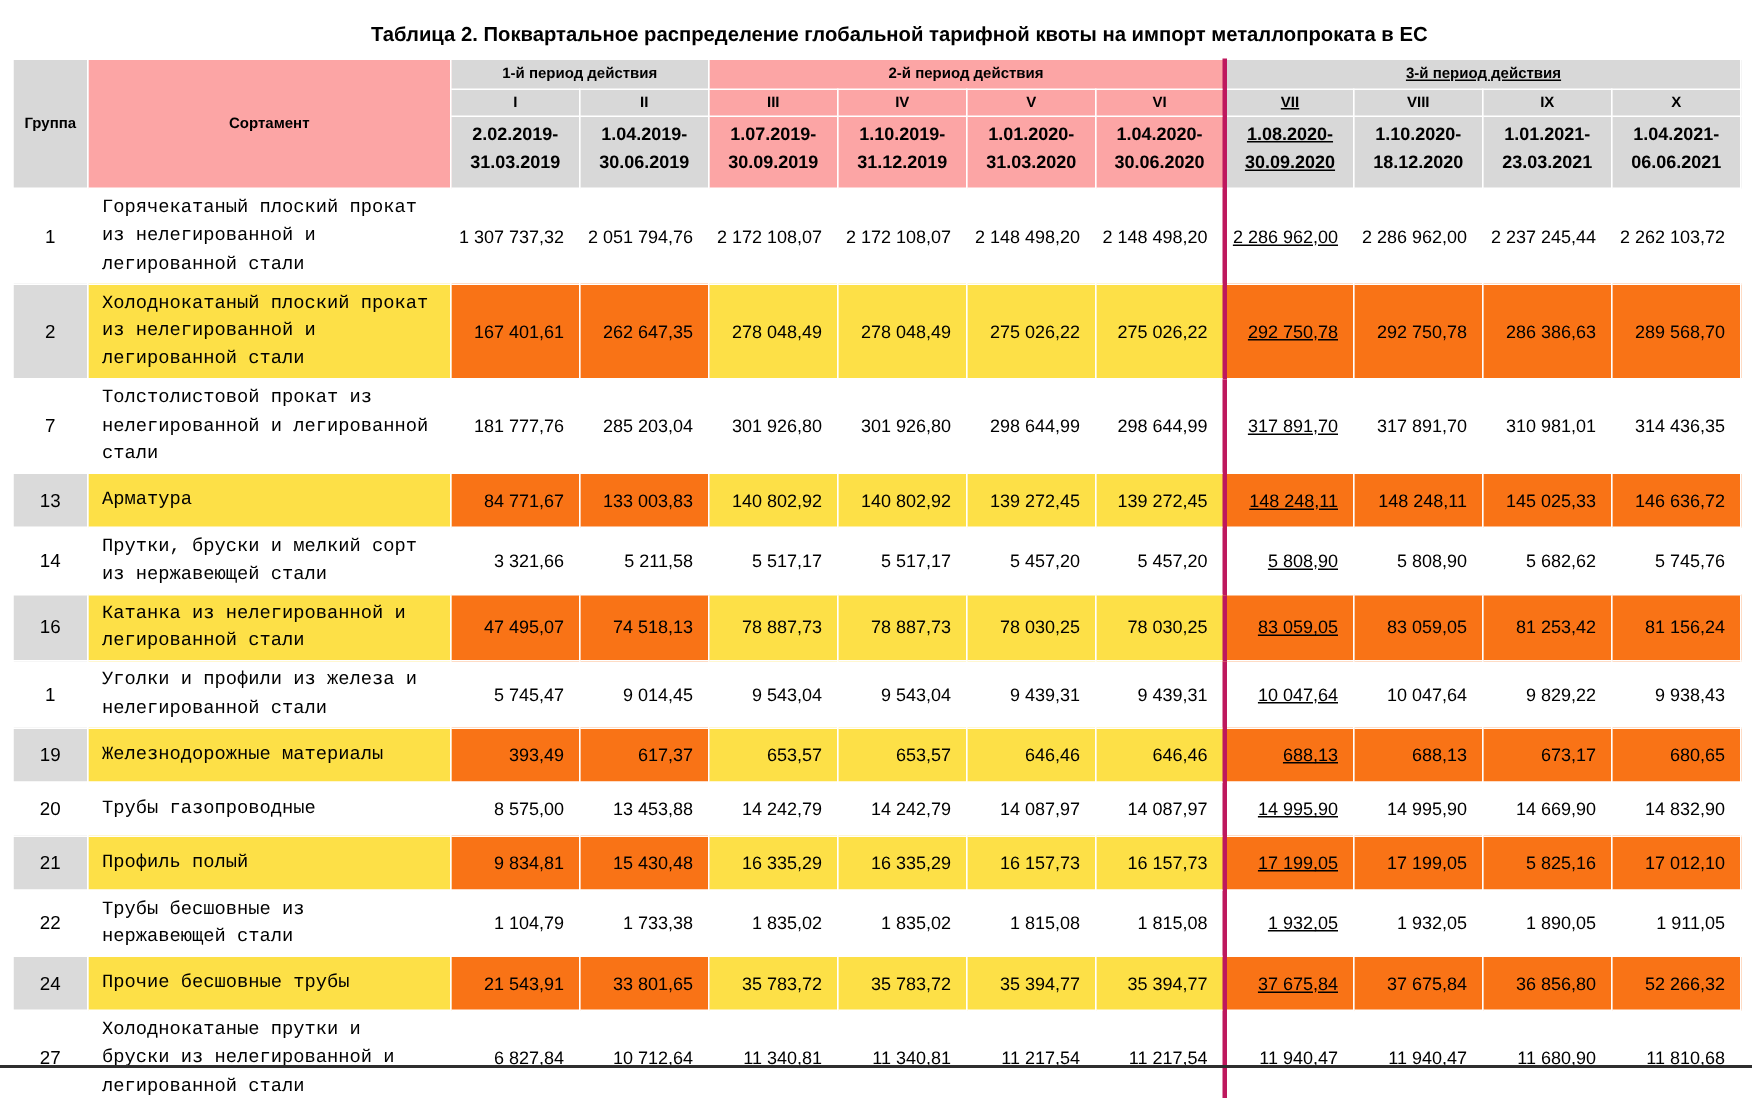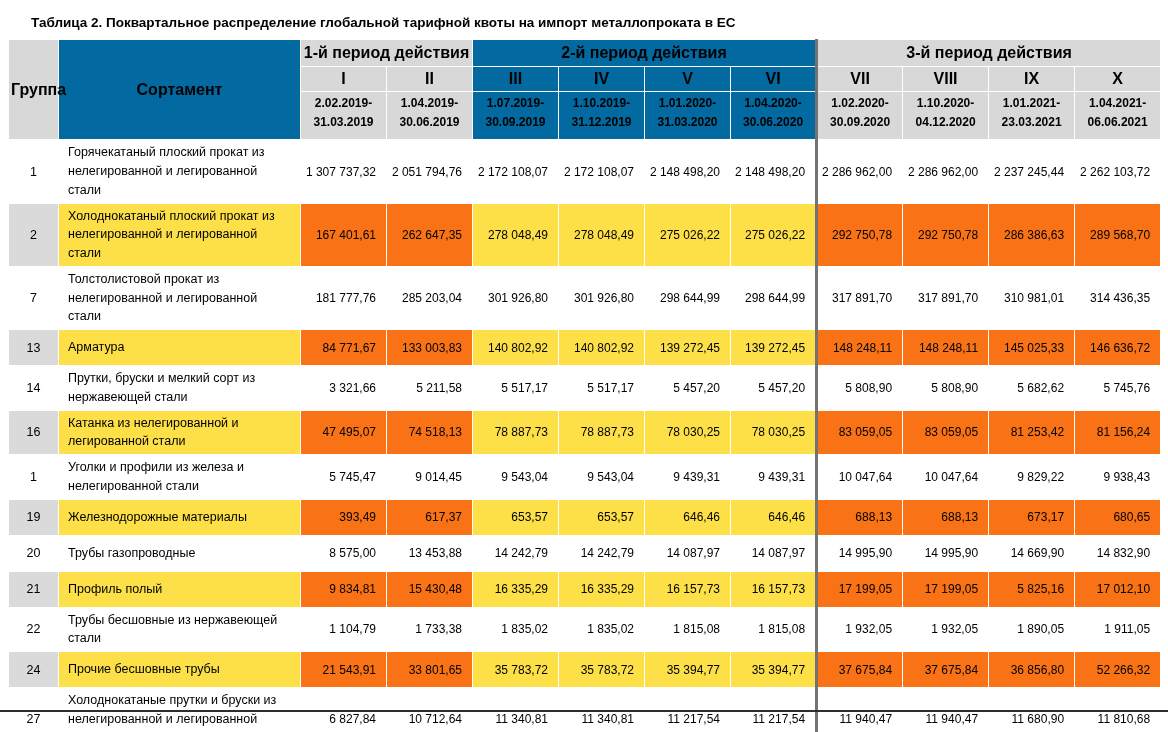--- a/index.html
+++ b/index.html
@@ -3,46 +3,46 @@
 <meta charset="utf-8">
 <style>
   html,body { margin:0; padding:0; }
   body {
     width:1168px; height:732px; position:relative;
     background:#ffffff; color:#000000;
     font-family:"Liberation Sans", sans-serif;
     overflow:hidden;
   }
   .title {
-    font-weight:bold; font-size:13.5px;
+    text-align:center; font-weight:bold; font-size:13.5px;
     padding:15px 0 9px 0;
     margin-left:31px;
   }
   table {
     border-collapse:collapse; table-layout:fixed;
     width:1152px; margin:0 8px;
   }
   col.c-group { width:50px; }
   col.c-sort  { width:242px; }
   col.c-val   { width:86px; }
   th, td { border:1px solid #ffffff; vertical-align:middle; }
-  th.hdr { font-weight:bold; font-size:16px; text-align:center; padding:4px 2px; }
+  th.hdr { font-weight:bold; font-size:10px; text-align:center; padding:4px 2px; }
   th.dates { font-size:12px; line-height:1.6; padding:2px 2px 7px 2px; }
   th.numeral { padding:3px 2px; }
   td { height:29px; font-size:12px; }
   td.gcell { text-align:center; font-size:12.5px; }
-  td.name  { text-align:left; padding:3px 9px; font-size:12.5px; line-height:1.5; }
+  td.name  { text-align:left; padding:3px 9px; font-size:12.5px; line-height:1.5;font-family:Liberation Mono, monospace; }
   td.num   { text-align:right; padding:3px 10px 3px 2px; white-space:nowrap; }
   
   .bg-hl  { background:#d8d8d8; }  
-  .bg-hd  { background:#0369a1; }  
+  .bg-hd  { background:#fca5a5; }  
   .bg-rl  { background:#f97316; }  
   .bg-rl2 { background:#dadada; }  
   .bg-rd  { background:#fde047; }  
-  .gapL   { border-left:3px solid #737373; }
+  .gapL   { border-left:3px solid #be185d;text-decoration:underline; }
   .bottom-line {
     position:absolute; left:0; bottom:20px;
     width:1168px; height:2px; background:#2e2e2e;
   }
 </style>
 </head>
 <body>
 
 <div class="title">Таблица 2. Поквартальное распределение глобальной тарифной квоты на импорт металлопроката в ЕС</div>
 
@@ -100,26 +100,26 @@
         </th>
         <th class="hdr dates bg-hd">
           <div>1.01.2020-</div>
           <div>31.03.2020</div>
         </th>
         <th class="hdr dates bg-hd">
           <div>1.04.2020-</div>
           <div>30.06.2020</div>
         </th>
         <th class="hdr dates bg-hl gapL">
-          <div>1.02.2020-</div>
+          <div>1.08.2020-</div>
           <div>30.09.2020</div>
         </th>
         <th class="hdr dates bg-hl">
           <div>1.10.2020-</div>
-          <div>04.12.2020</div>
+          <div>18.12.2020</div>
         </th>
         <th class="hdr dates bg-hl">
           <div>1.01.2021-</div>
           <div>23.03.2021</div>
         </th>
         <th class="hdr dates bg-hl">
           <div>1.04.2021-</div>
           <div>06.06.2021</div>
         </th>
       </tr>

